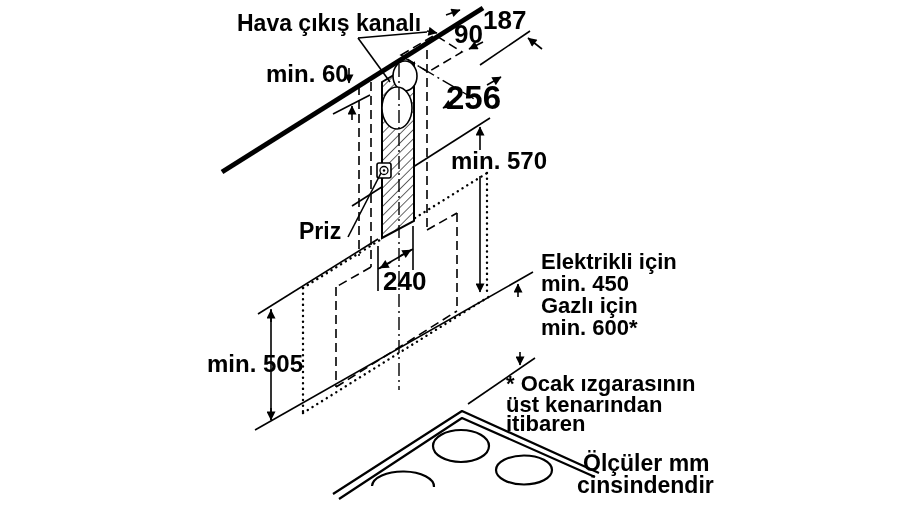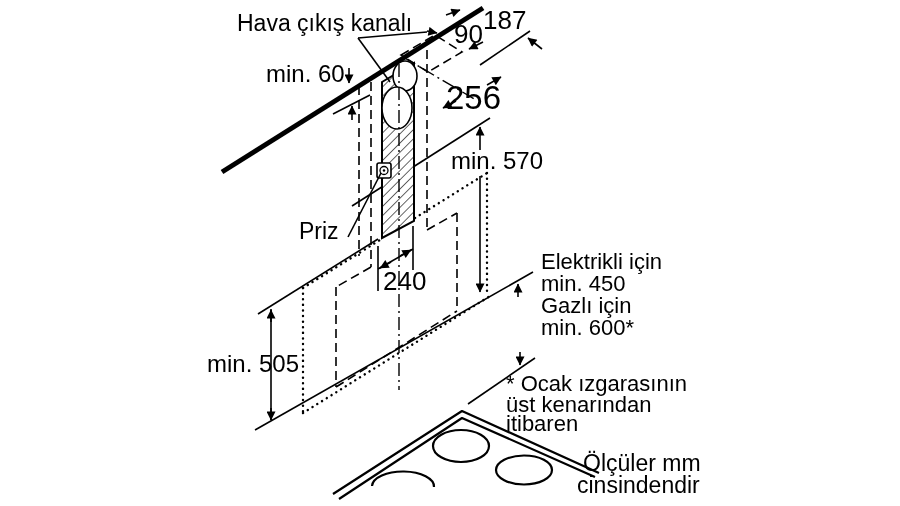--- a/index.html
+++ b/index.html
@@ -5,20 +5,21 @@
   html, body {
     margin: 0; padding: 0;
     width: 900px; height: 506px;
     background: #ffffff;
     overflow: hidden;
   }
   .stage {
     position: relative;
     width: 752px; height: 506px;
     background: #ffffff;
+    font-weight: bold;
   }
   svg { display: block; }
   text {
     font-family: "Liberation Sans", "DejaVu Sans", sans-serif;
     fill: #000000;
   }
   .t22 { font-size: 22px; }
   .t23 { font-size: 23px; }
   .t24 { font-size: 24px; }
   .t26 { font-size: 26px; }

